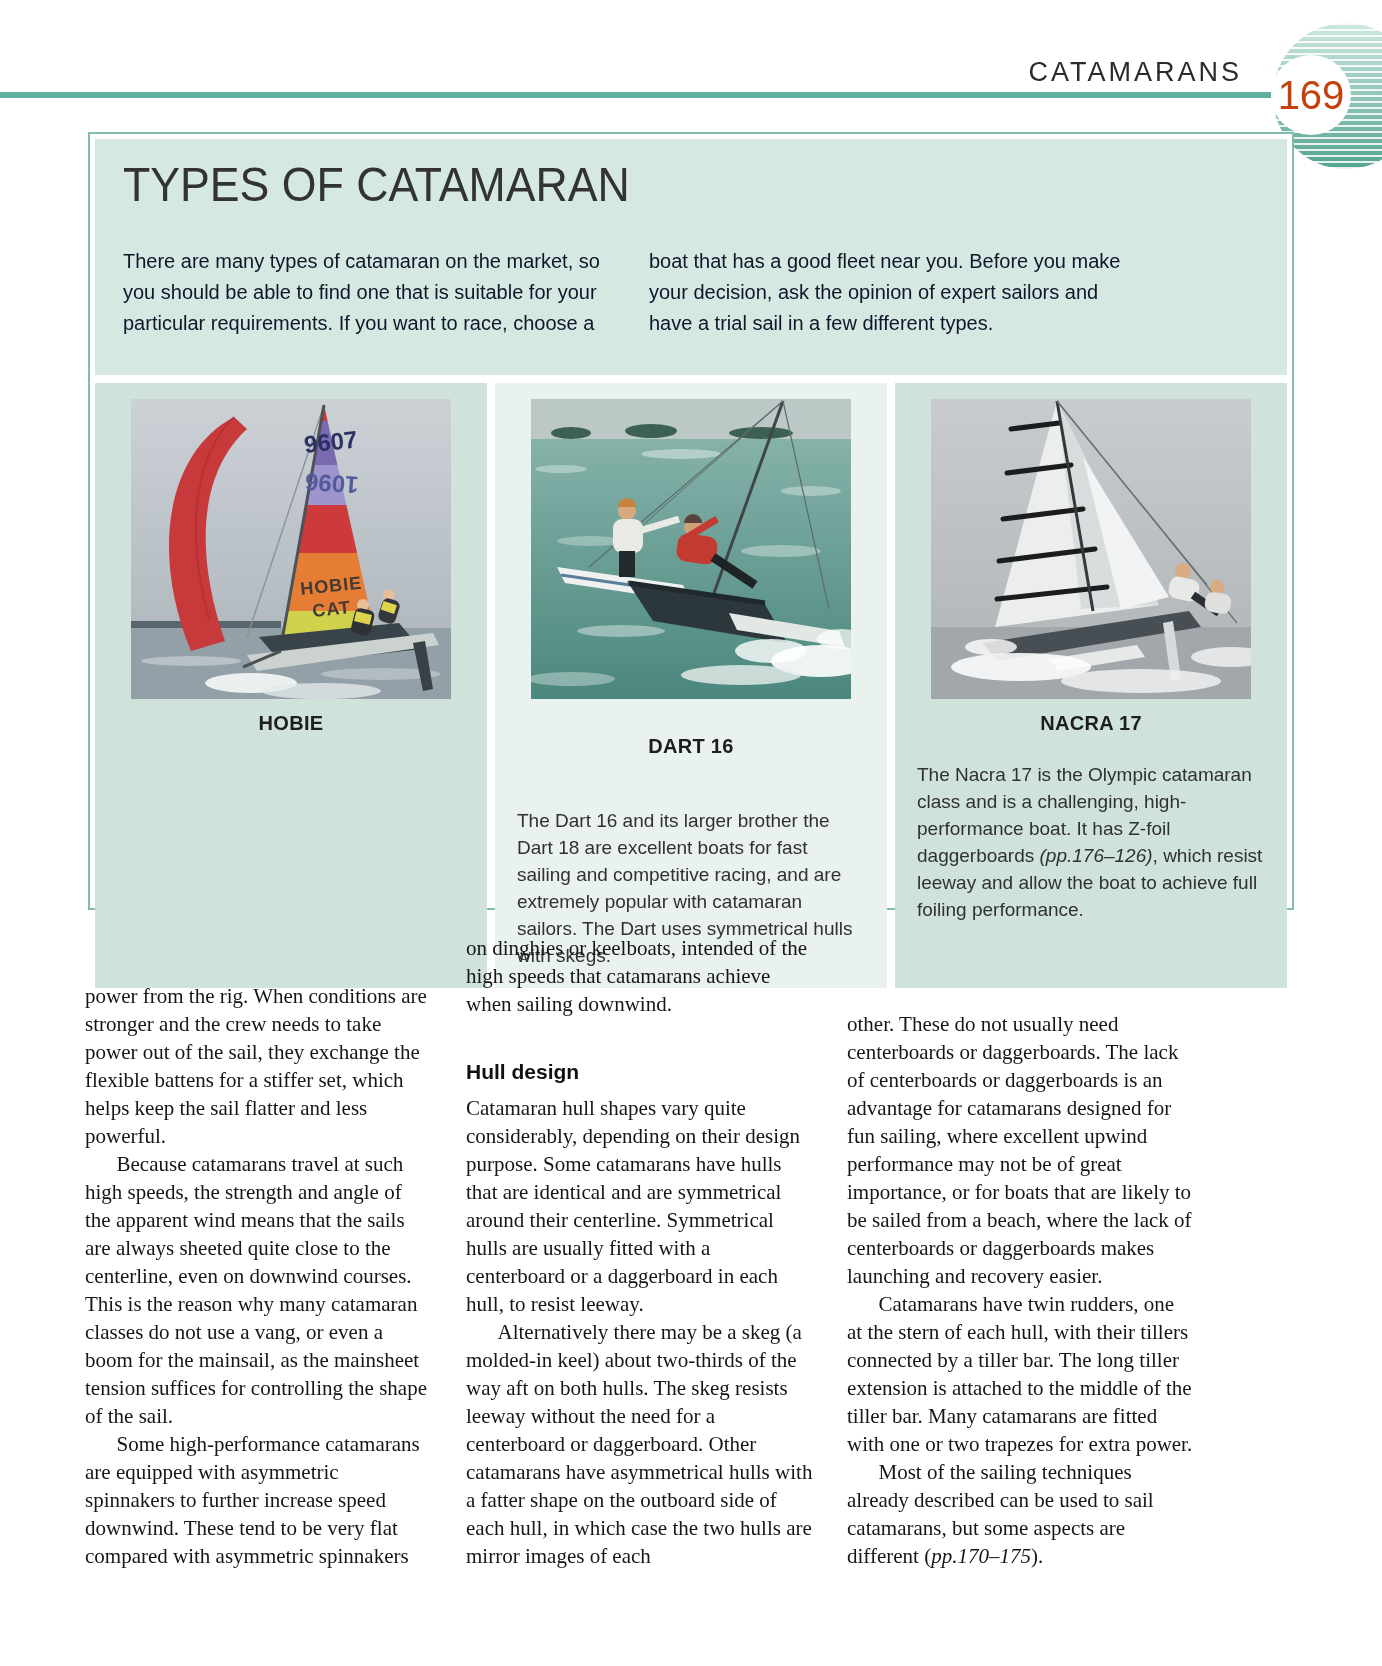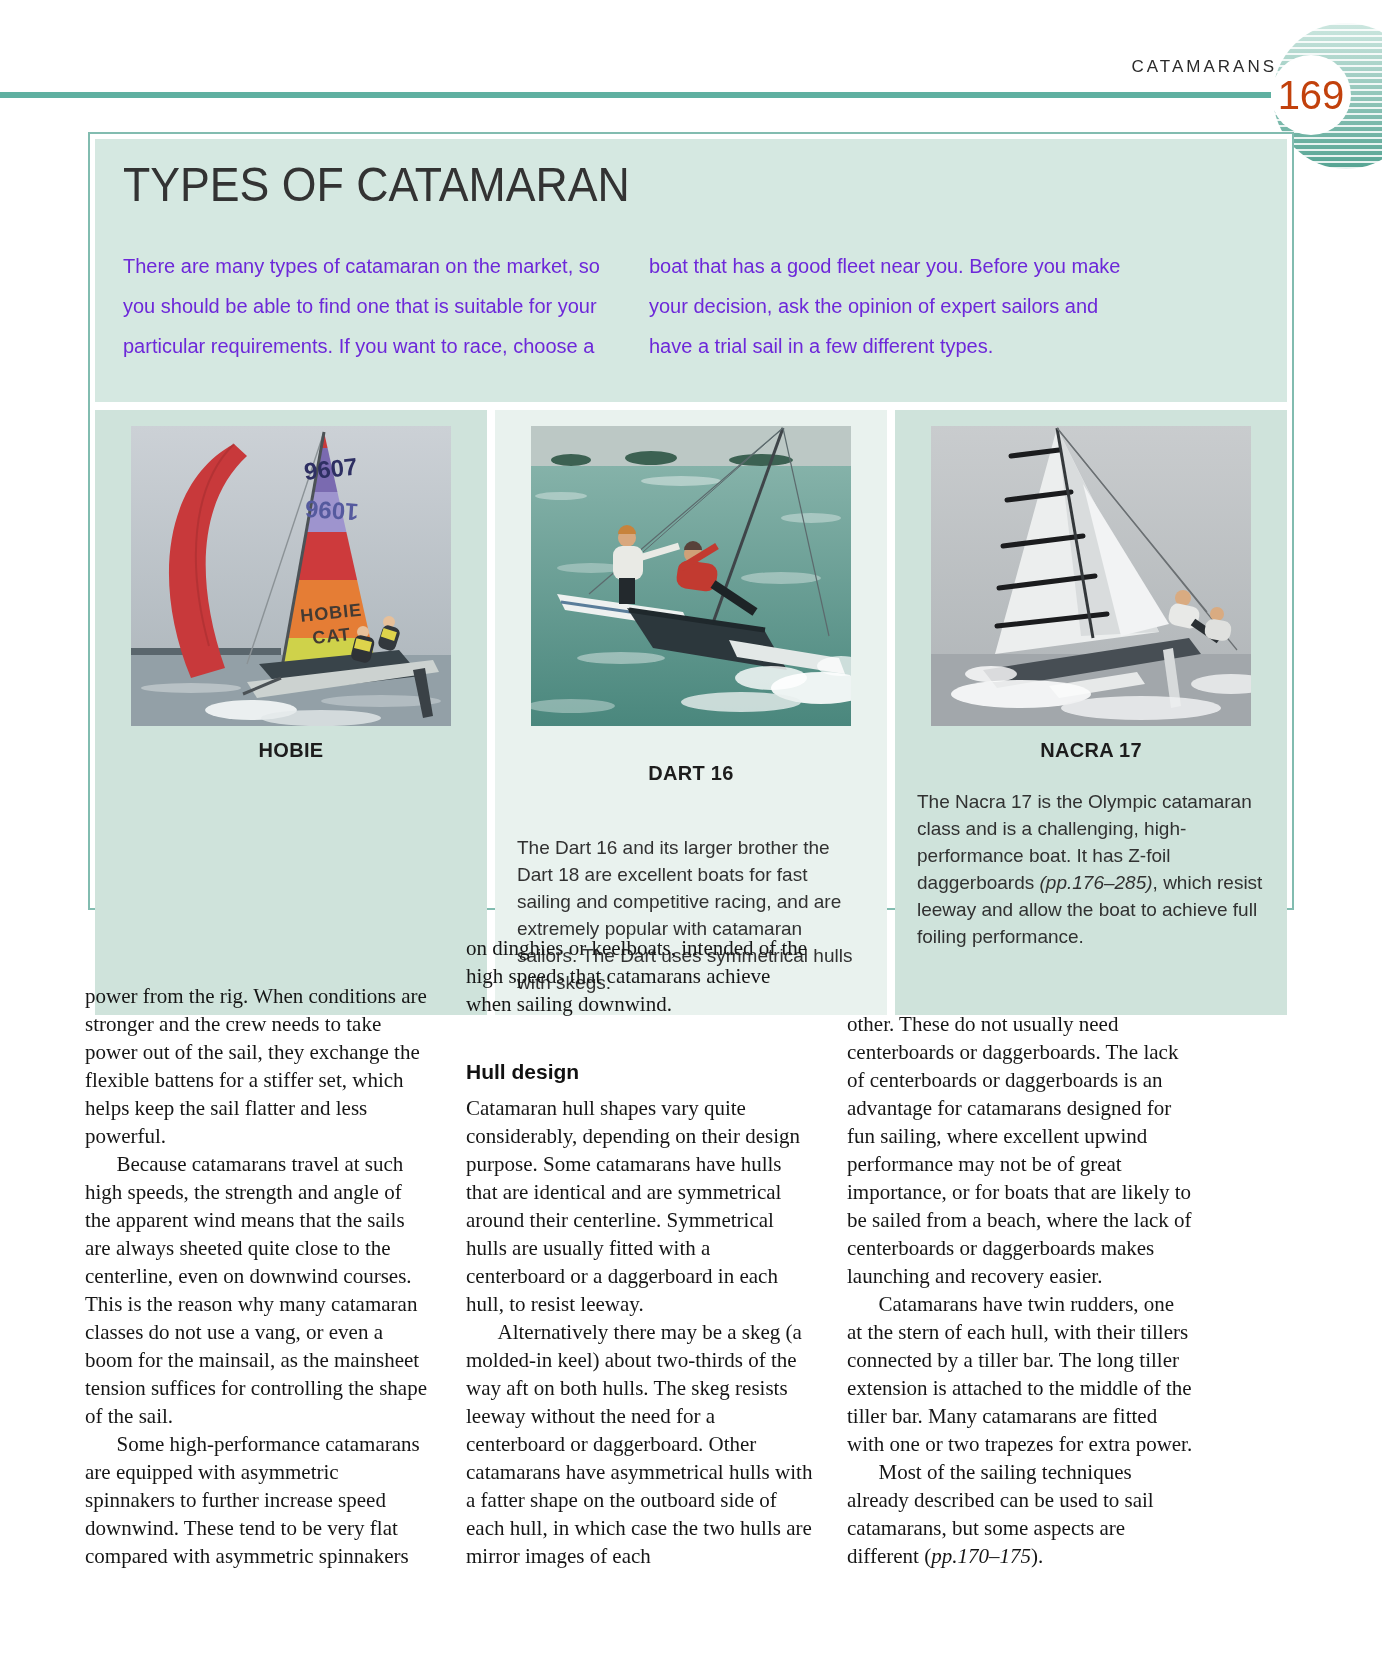--- a/index.html
+++ b/index.html
@@ -2,21 +2,21 @@
 <html style="--rule: #5fb0a1; --boxBorder: #82bcb0; --introBg: #d5e8e1; --panelBg: #cfe3db; --panelBgLight: #e9f2ee; --ink: #1f1f1f;"><head>
 <meta charset="utf-8">
 <style>
   html,body{margin:0;padding:0;background:#ffffff;}
   .page{
     position:relative;width:1382px;height:1666px;background:#fff;overflow:hidden;
     font-family:"Liberation Sans",sans-serif;
   }
   
   .running-head{
-    position:absolute;top:57px;right:105px;font-size:17px;letter-spacing:3px;
+    position:absolute;top:57px;right:140px;font-size:27px;letter-spacing:3px;
     color:#2b2b2b;
   }
   .header-rule{
     position:absolute;left:0;top:92px;width:1271px;height:6px;background:var(--rule);
   }
   .circle-striped{
     position:absolute;left:1273px;top:23px;width:146px;height:146px;border-radius:50%;
     background:
       repeating-linear-gradient(to bottom, rgba(255,255,255,.85) 0 2px, rgba(255,255,255,0) 2px 6px),
       linear-gradient(to bottom,#cde7e0,#55a493);
@@ -30,21 +30,21 @@
   .feature-box{
     position:absolute;left:88px;top:132px;width:1206px;height:778px;
     box-sizing:border-box;border:2px solid var(--boxBorder);background:#fff;
     padding:5px;display:flex;flex-direction:column;
   }
   .intro-block{background:var(--introBg);padding:14px 28px 16px;}
   .feature-title{
     font-size:48px;font-weight:400;color:#333;margin:4px 0 14px;
     transform:scaleX(.93);transform-origin:left;white-space:nowrap;
   }
-  .intro-cols{display:flex;gap:34px;font-size:20px;line-height:40px;color:#6d28d9;}
+  .intro-cols{display:flex;gap:34px;font-size:20px;line-height:31px;color:#0f172a;}
   .intro-col{width:492px;}
   .panels-row{display:flex;gap:8px;margin-top:8px;flex:1;}
   .panel{flex:1;background:var(--panelBg);display:flex;flex-direction:column;align-items:center;}
   .panel.light{background:var(--panelBgLight);gap:23px;}
   .photo{width:320px;height:300px;margin-top:16px;display:block;}
   .panel-name{font-weight:bold;font-size:20px;color:#1d1d1d;margin:13px 0 7px;letter-spacing:.3px;}
   .panel-caption{align-self:stretch;padding:0 22px;font-size:19px;line-height:27px;color:#313131;}
   
   .article{
     position:absolute;left:85px;top:898px;width:1110px;height:672px;display:flex;
@@ -219,21 +219,21 @@
             <line x1="262" y1="196" x2="288" y2="214" stroke="#2a2f33" stroke-width="8"></line>
             <circle cx="286" cy="188" r="7" fill="#d9ab81"></circle>
             <rect x="274" y="194" width="26" height="20" rx="8" fill="#dfe0de" transform="rotate(10 287 204)"></rect>
           </g>
           <ellipse cx="60" cy="248" rx="26" ry="8" fill="#ffffff" opacity=".8"></ellipse>
           <ellipse cx="90" cy="268" rx="70" ry="14" fill="#fbfcfc" opacity=".9"></ellipse>
           <ellipse cx="210" cy="282" rx="80" ry="12" fill="#eef0f1" opacity=".85"></ellipse>
           <ellipse cx="300" cy="258" rx="40" ry="10" fill="#ffffff" opacity=".7"></ellipse>
         </svg>
         <div class="panel-name">NACRA 17</div>
-        <p class="panel-caption"><span>The Nacra 17 is the Olympic catamaran class and is a challenging, high-performance boat. It has Z-foil daggerboards </span><span class="ital">(pp.176–285)</span><span>, which resist leeway and allow the boat to achieve full foiling performance.</span></p>
+        <p class="panel-caption"><span>The Nacra 17 is the Olympic catamaran class and is a challenging, high-performance boat. It has Z-foil daggerboards </span><span class="ital">(pp.176–126)</span><span>, which resist leeway and allow the boat to achieve full foiling performance.</span></p>
       </div>
 
     </div>
   </section>
 
   <section class="article">
     <div class="col">
       <p>power from the rig. When conditions are stronger and the crew needs to take power out of the sail, they exchange the flexible battens for a stiffer set, which helps keep the sail flatter and less powerful.</p>
       <p class="indent">Because catamarans travel at such high speeds, the strength and angle of the apparent wind means that the sails are always sheeted quite close to the centerline, even on downwind courses. This is the reason why many catamaran classes do not use a vang, or even a boom for the mainsail, as the mainsheet tension suffices for controlling the shape of the sail.</p>
       <p class="indent">Some high-performance catamarans are equipped with asymmetric spinnakers to further increase speed downwind. These tend to be very flat compared with asymmetric spinnakers</p>

